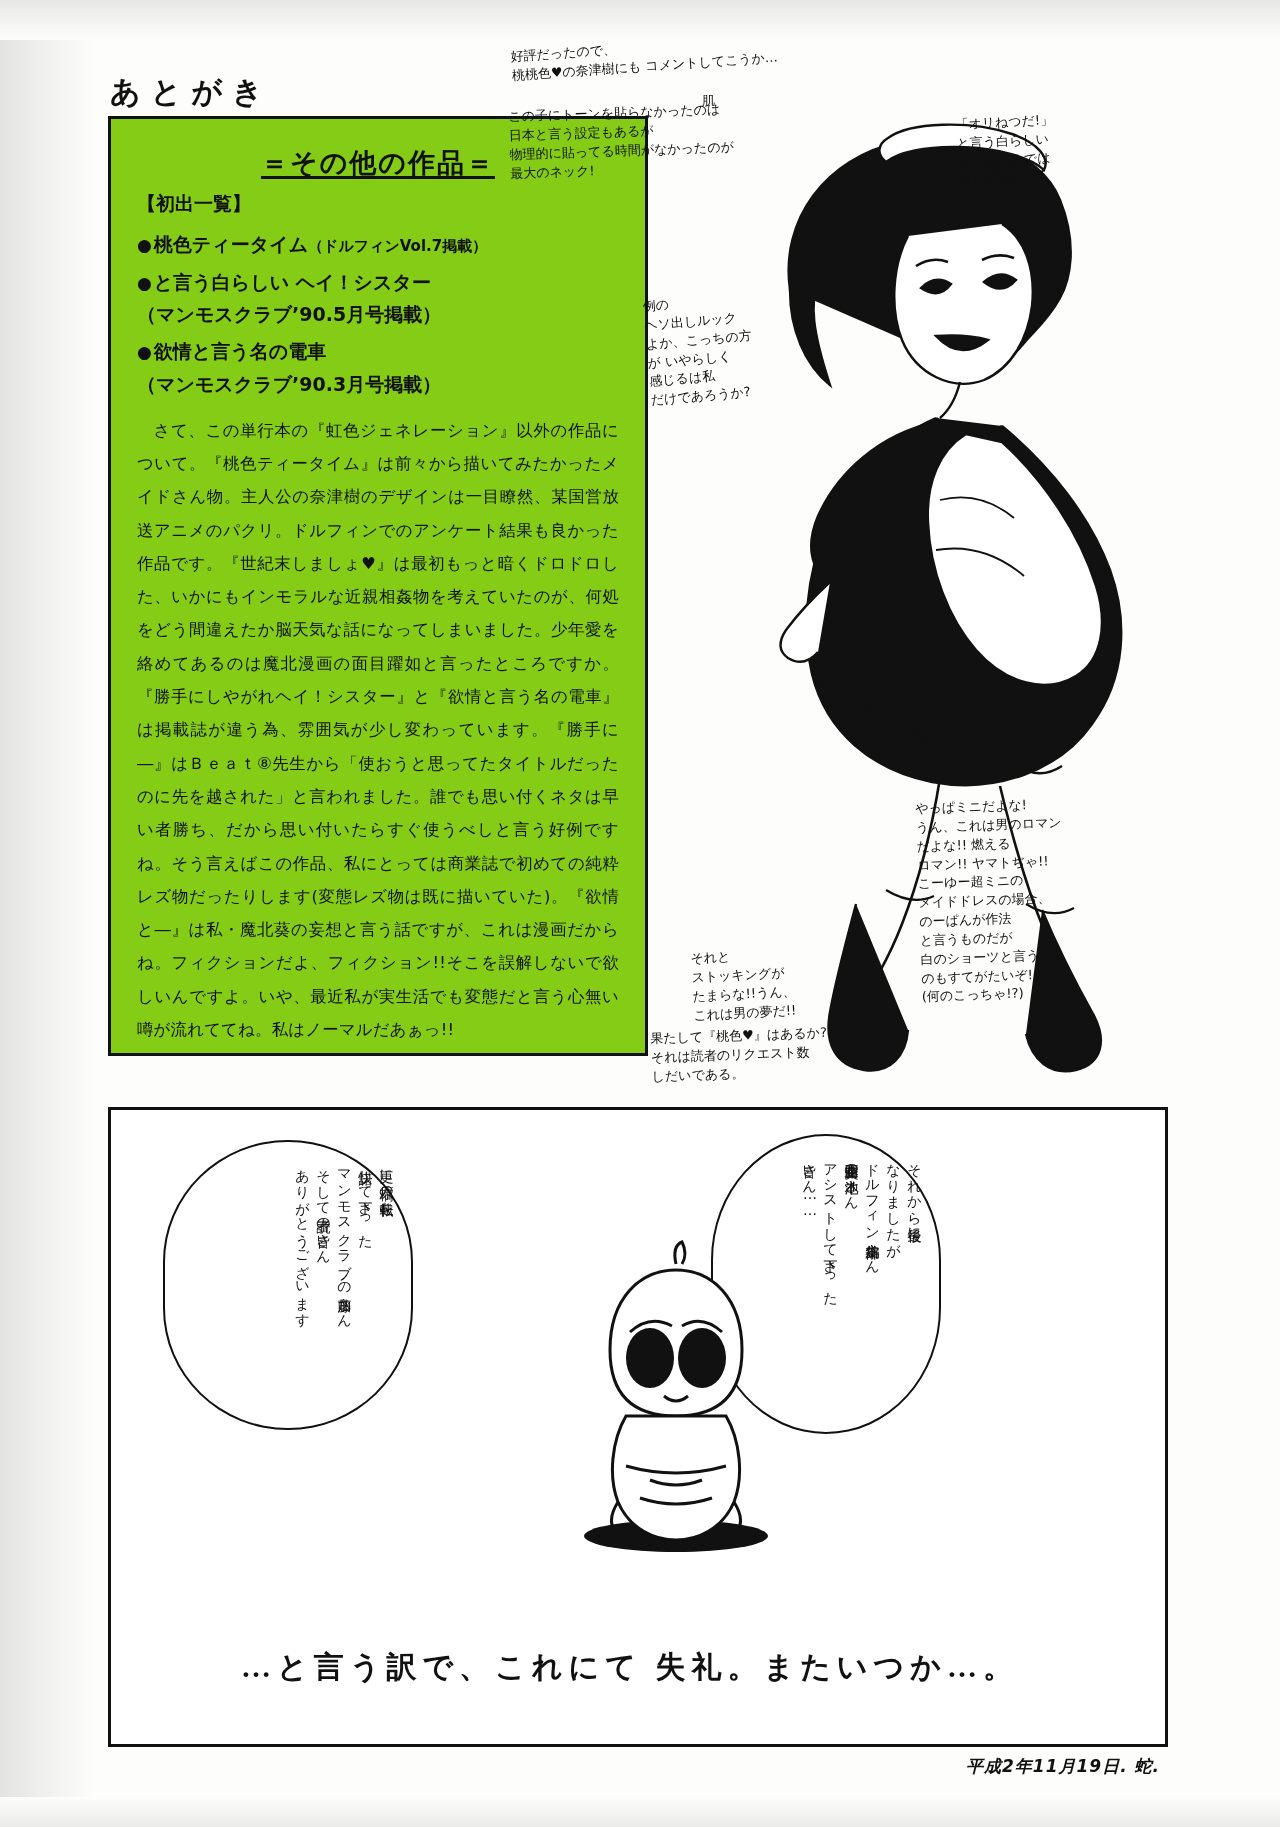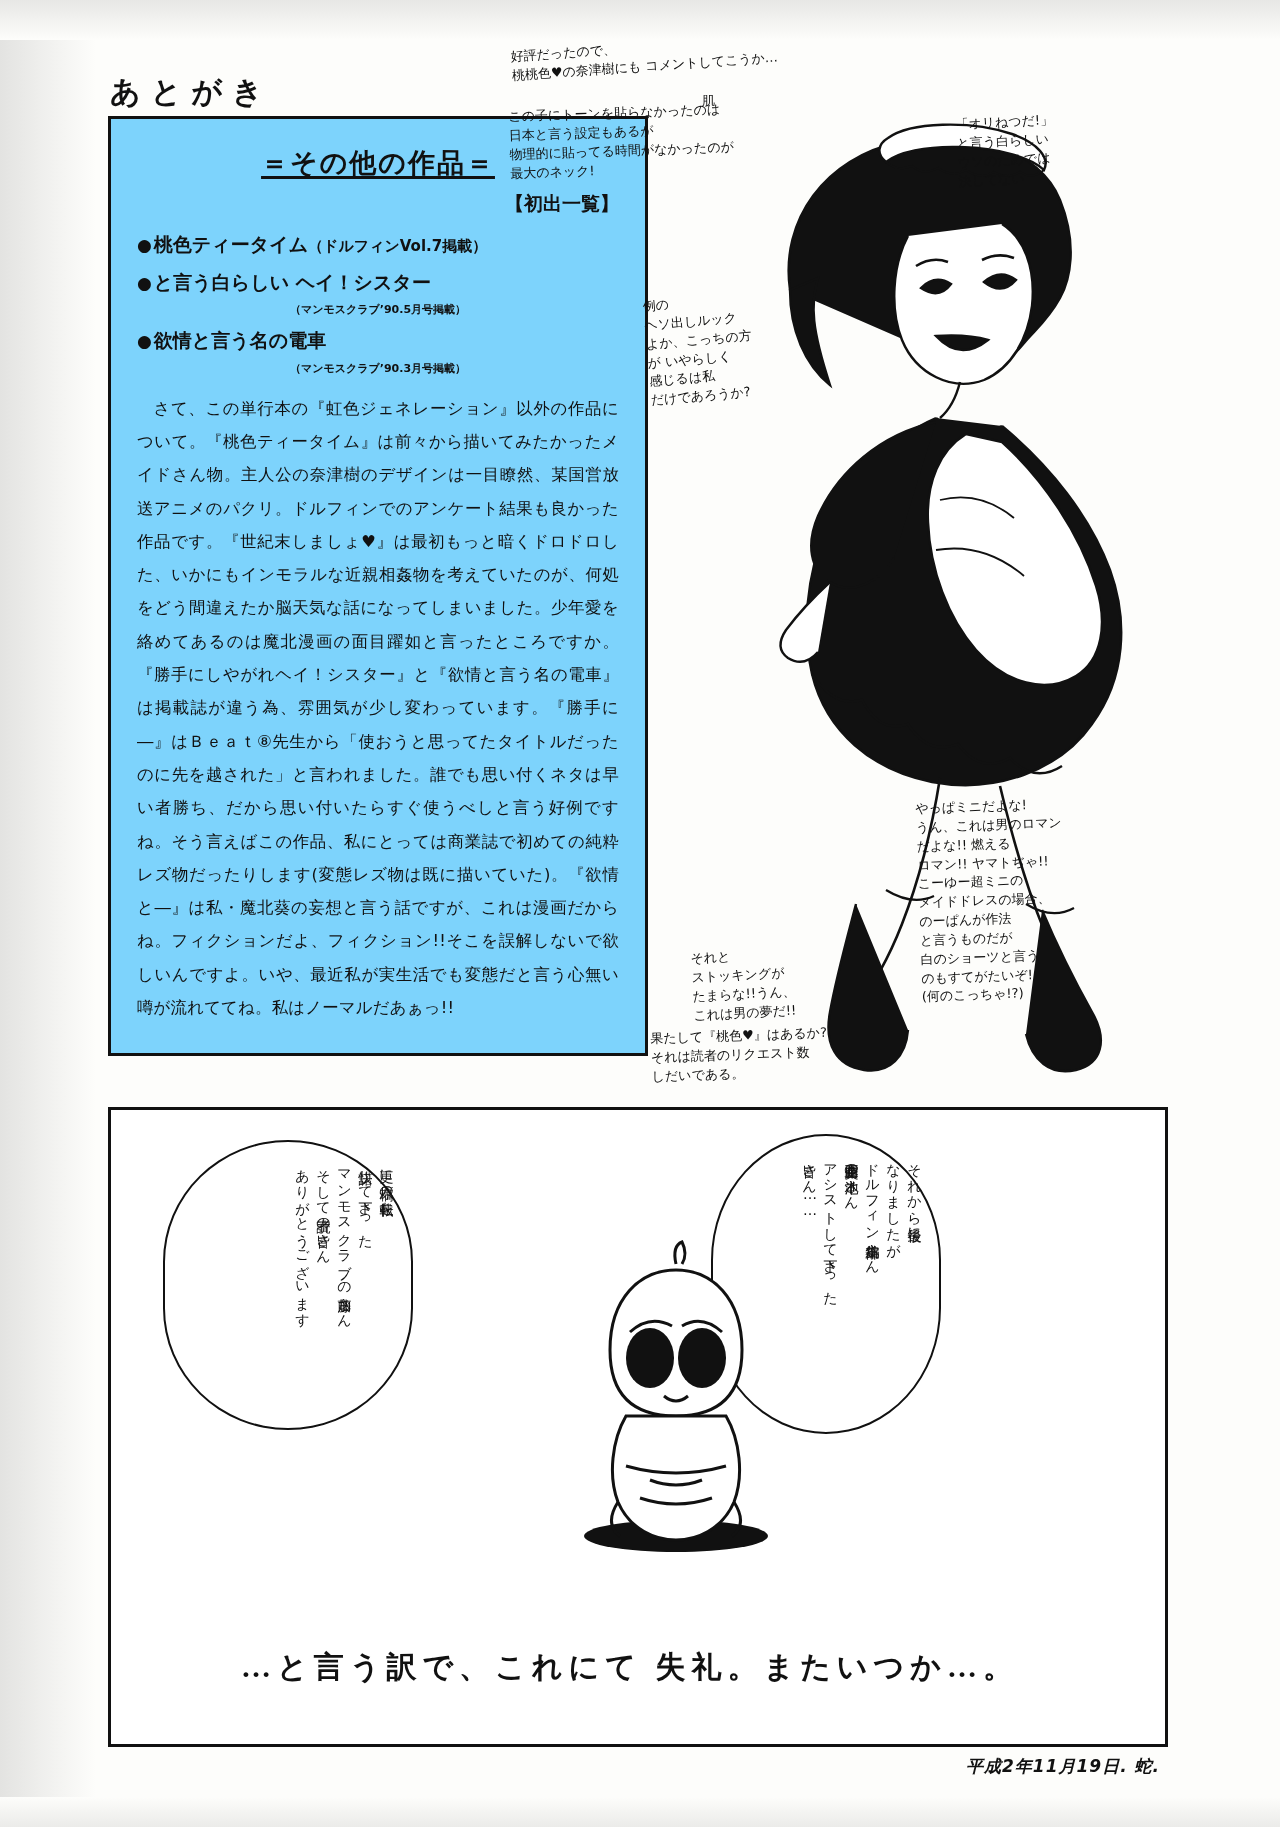--- a/index.html
+++ b/index.html
@@ -48,59 +48,59 @@
   }
 
   
   .text-box {
     position: absolute;
     left: 108px;
     top: 116px;
     width: 540px;
     height: 940px;
     border: 3px solid #111;
-    background: #7dd3fc;
+    background: #84cc16;
     box-sizing: border-box;
     padding: 18px 26px 20px 26px;
   }
   .works-title {
     text-align: center;
     font-size: 27px;
     font-weight: 700;
     letter-spacing: 2px;
     margin: 8px 0 2px 0;
     text-decoration: underline;
     text-decoration-thickness: 3px;
     text-underline-offset: 4px;
   }
   .works-sub {
-    text-align: right;
+    text-align: left;
     font-size: 19px;
     font-weight: 700;
     margin: 10px 0 14px 0;
   }
   .work-row {
     font-size: 19px;
     font-weight: 700;
     margin: 0 0 10px 0;
     line-height: 1.45;
   }
   .work-row .bullet {
     font-size: 17px;
     margin-right: 2px;
   }
   .work-row .src {
     font-size: 15px;
     font-weight: 700;
     text-align: center;
   }
   .work-src-right {
-    font-size: 11px;
-    font-weight: 700;
-    text-align: center;
+    font-size: 19px;
+    font-weight: 700;
+    text-align: left;
     margin: -4px 0 10px 0;
   }
 
   .essay {
     font-size: 16.4px;
     line-height: 2.03;
     text-align: justify;
     margin-top: 16px;
     letter-spacing: 0.2px;
   }

